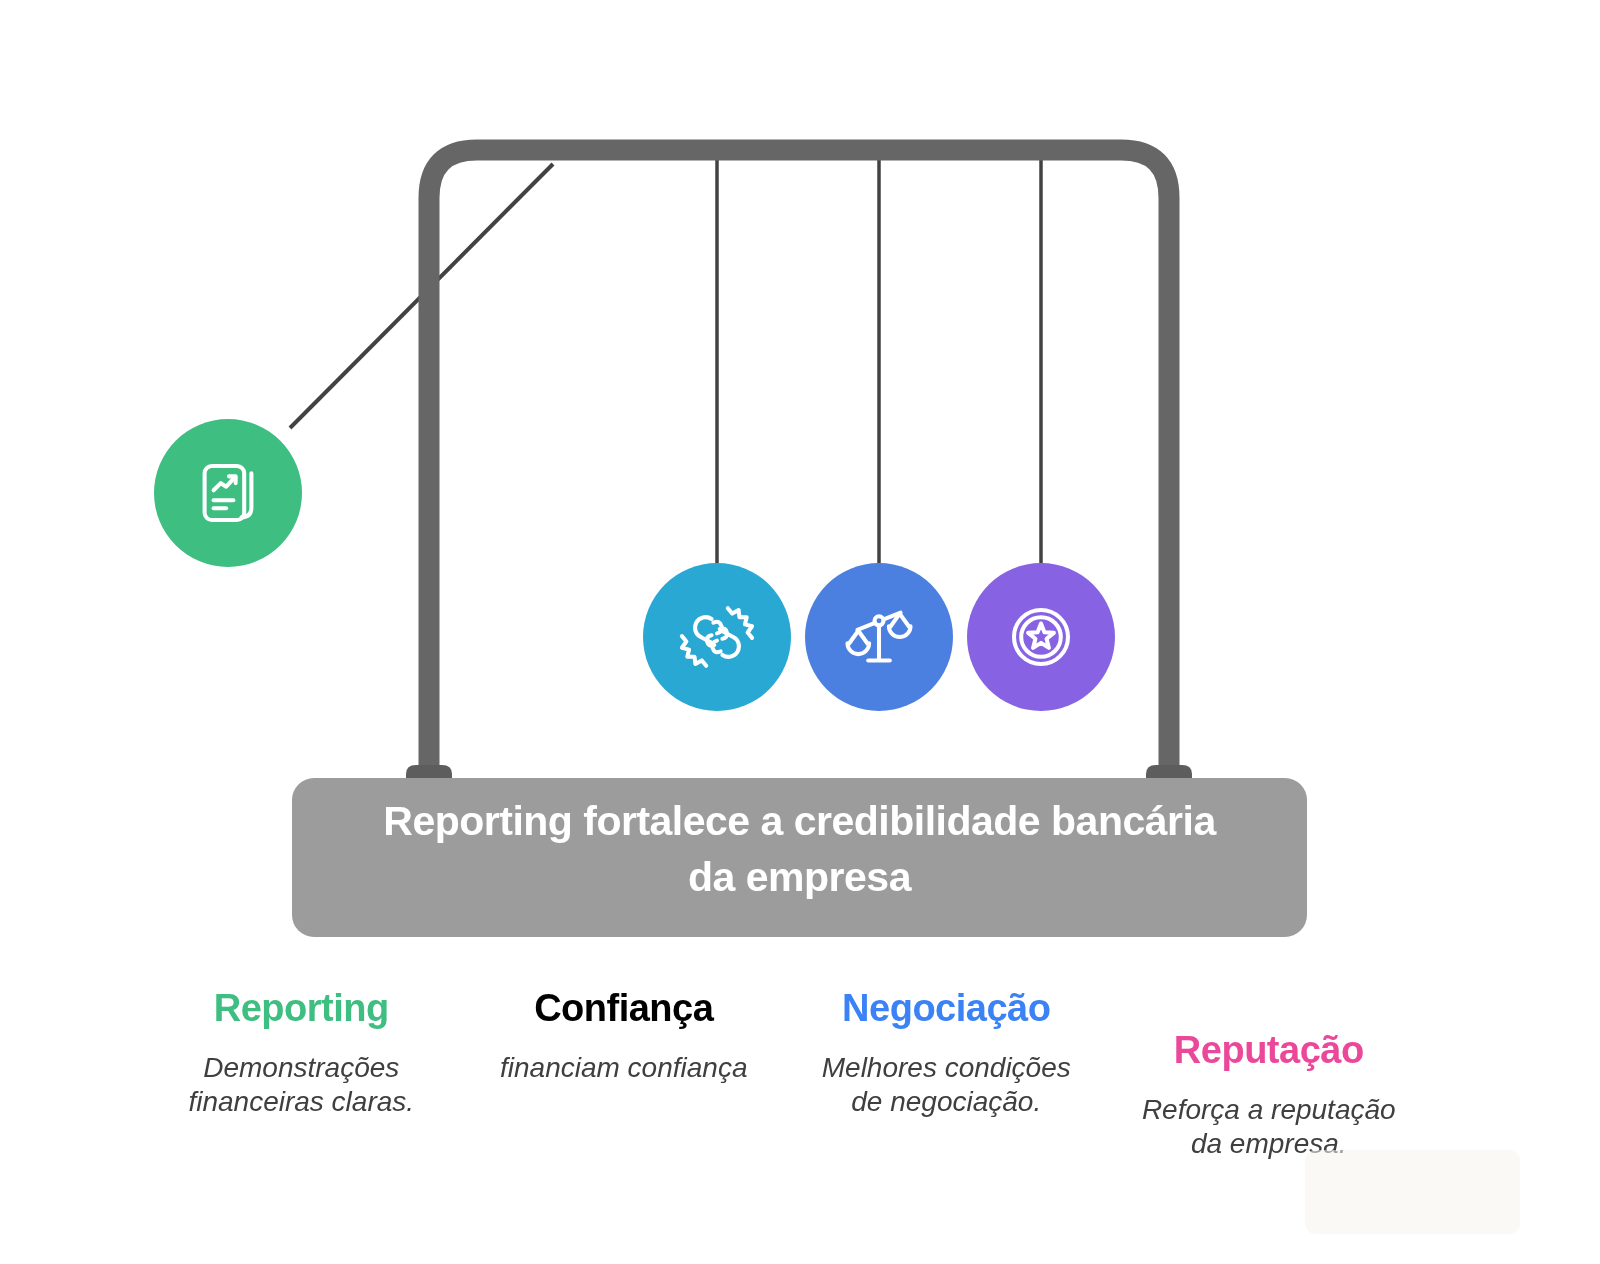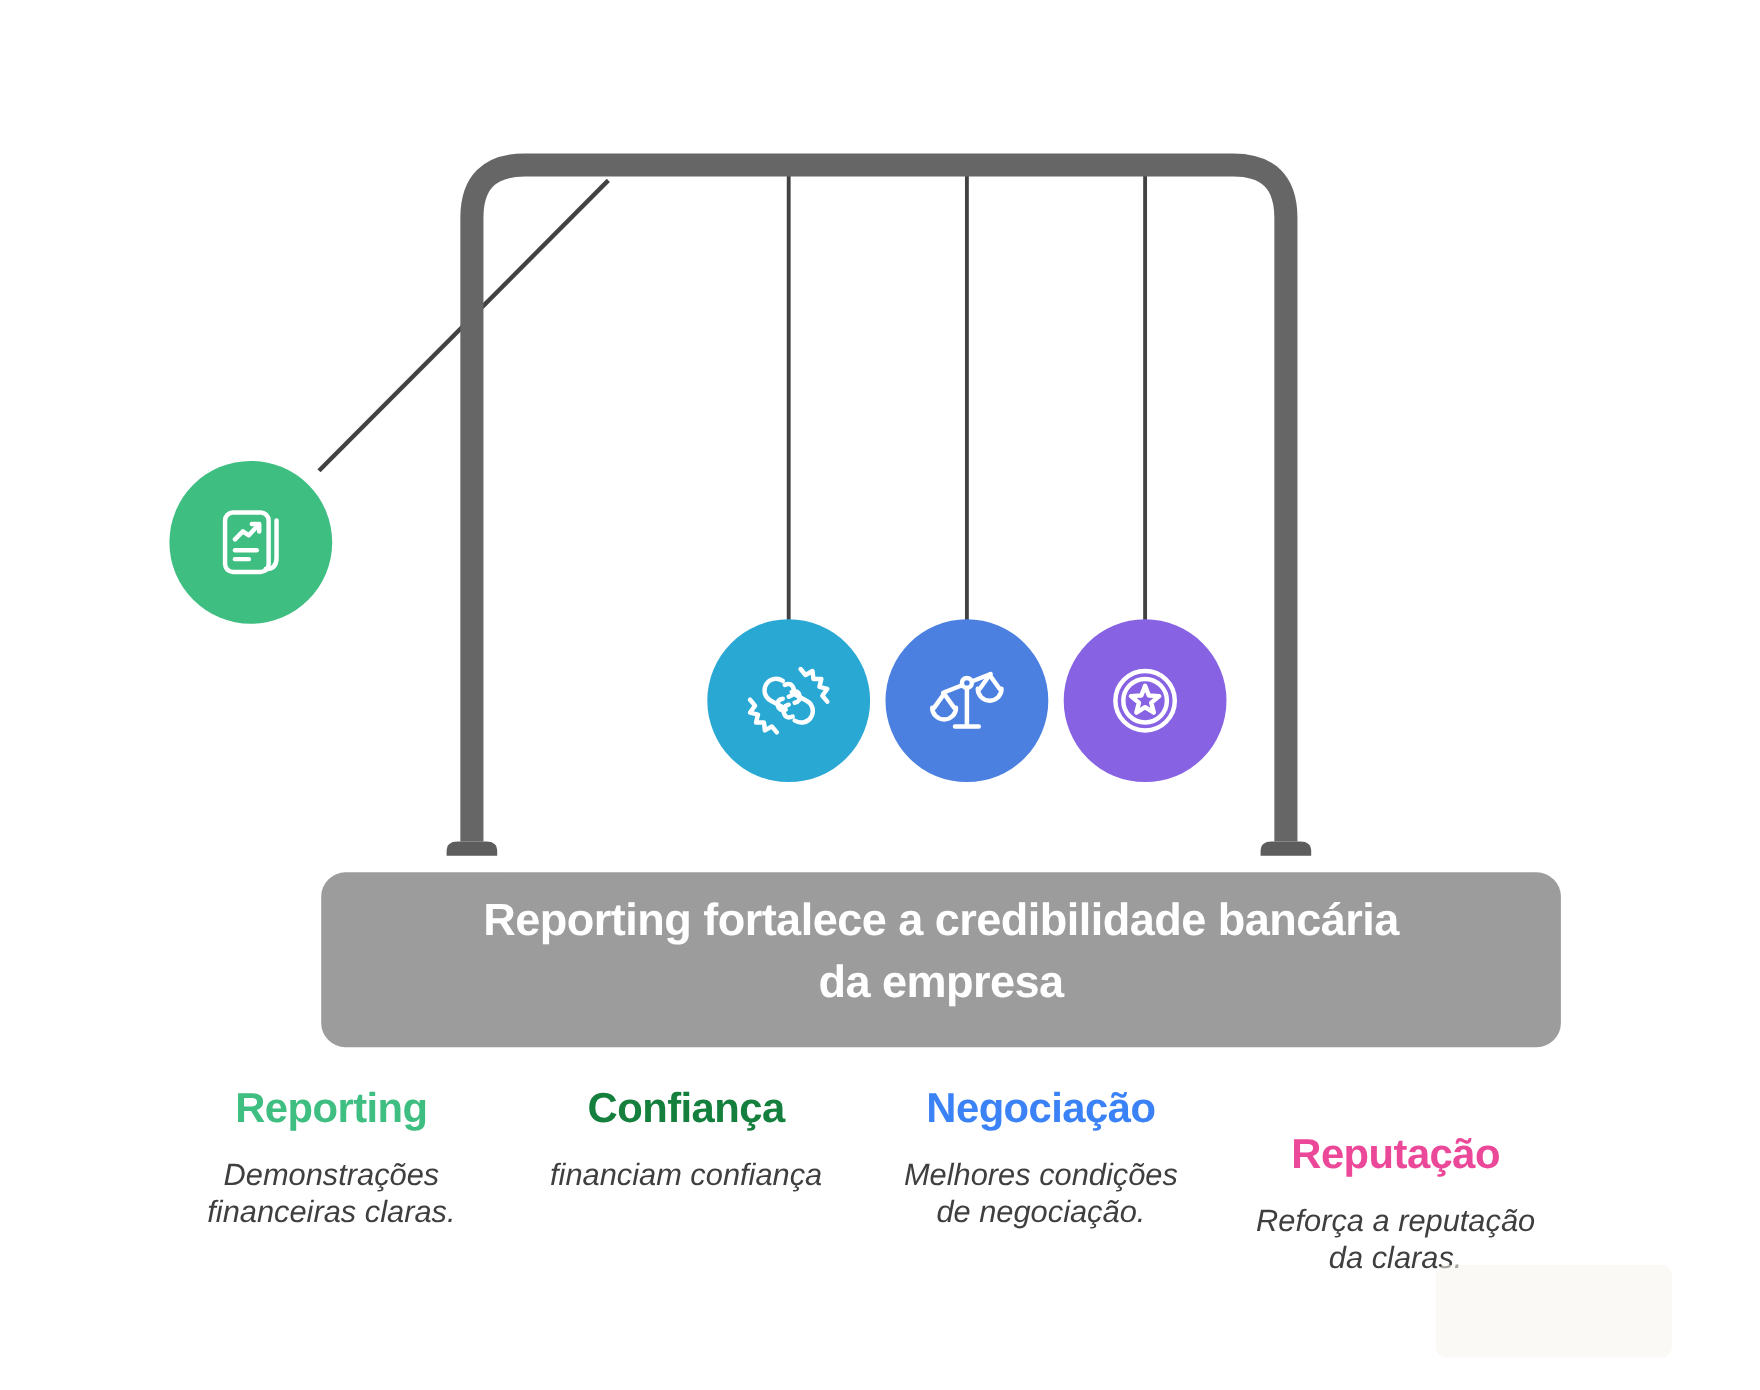--- a/index.html
+++ b/index.html
@@ -11,22 +11,22 @@
   .ball{
     position:absolute;width:148px;height:148px;border-radius:50%;
     display:flex;align-items:center;justify-content:center;
   }
   .ball svg{width:90px;height:90px;display:block;}
   #ball-reporting{left:154px;top:419px;}
   #ball-confianca{left:643px;top:563px;}
   #ball-negociacao{left:805px;top:563px;}
   #ball-reputacao{left:967px;top:563px;}
   .base-plate{
-    position:absolute;left:292px;top:778px;width:1127px;height:159px;
-    border-radius:22px;box-sizing:border-box;padding-top:15px;margin-top:15px;
+    position:absolute;left:292px;top:778px;width:1015px;height:159px;
+    border-radius:22px;box-sizing:border-box;padding-top:15px;
   }
   .base-title{
     text-align:center;font-weight:bold;font-size:41px;line-height:56px;
     letter-spacing:-0.5px;white-space:nowrap;
   }
   .columns-row{
     position:absolute;left:140px;top:985px;width:1290px;
     display:flex;flex-direction:row;
   }
   .legend-col{flex:1 1 0;text-align:center;}
@@ -118,37 +118,37 @@
 
   <div class="legend-col">
     <div class="legend-heading" style="color: rgb(62, 190, 129);">Reporting</div>
     <div class="legend-desc">
       <div>Demonstrações</div>
       <div>financeiras claras.</div>
     </div>
   </div>
 
   <div class="legend-col">
-    <div class="legend-heading" style="color: #15803d;">Confiança</div>
+    <div class="legend-heading" style="color: #000000;">Confiança</div>
     <div class="legend-desc">
       <div>financiam confiança</div>
     </div>
   </div>
 
   <div class="legend-col">
     <div class="legend-heading" style="color: #3b82f6;">Negociação</div>
     <div class="legend-desc">
       <div>Melhores condições</div>
       <div>de negociação.</div>
     </div>
   </div>
 
   <div class="legend-col">
     <div class="legend-heading" style="color: #ec4899; margin-top: 42px;">Reputação</div>
     <div class="legend-desc">
       <div>Reforça a reputação</div>
-      <div>da claras.</div>
+      <div>da empresa.</div>
     </div>
   </div>
 
 </div>
 
 <div class="watermark"></div>
 
 </body></html>

